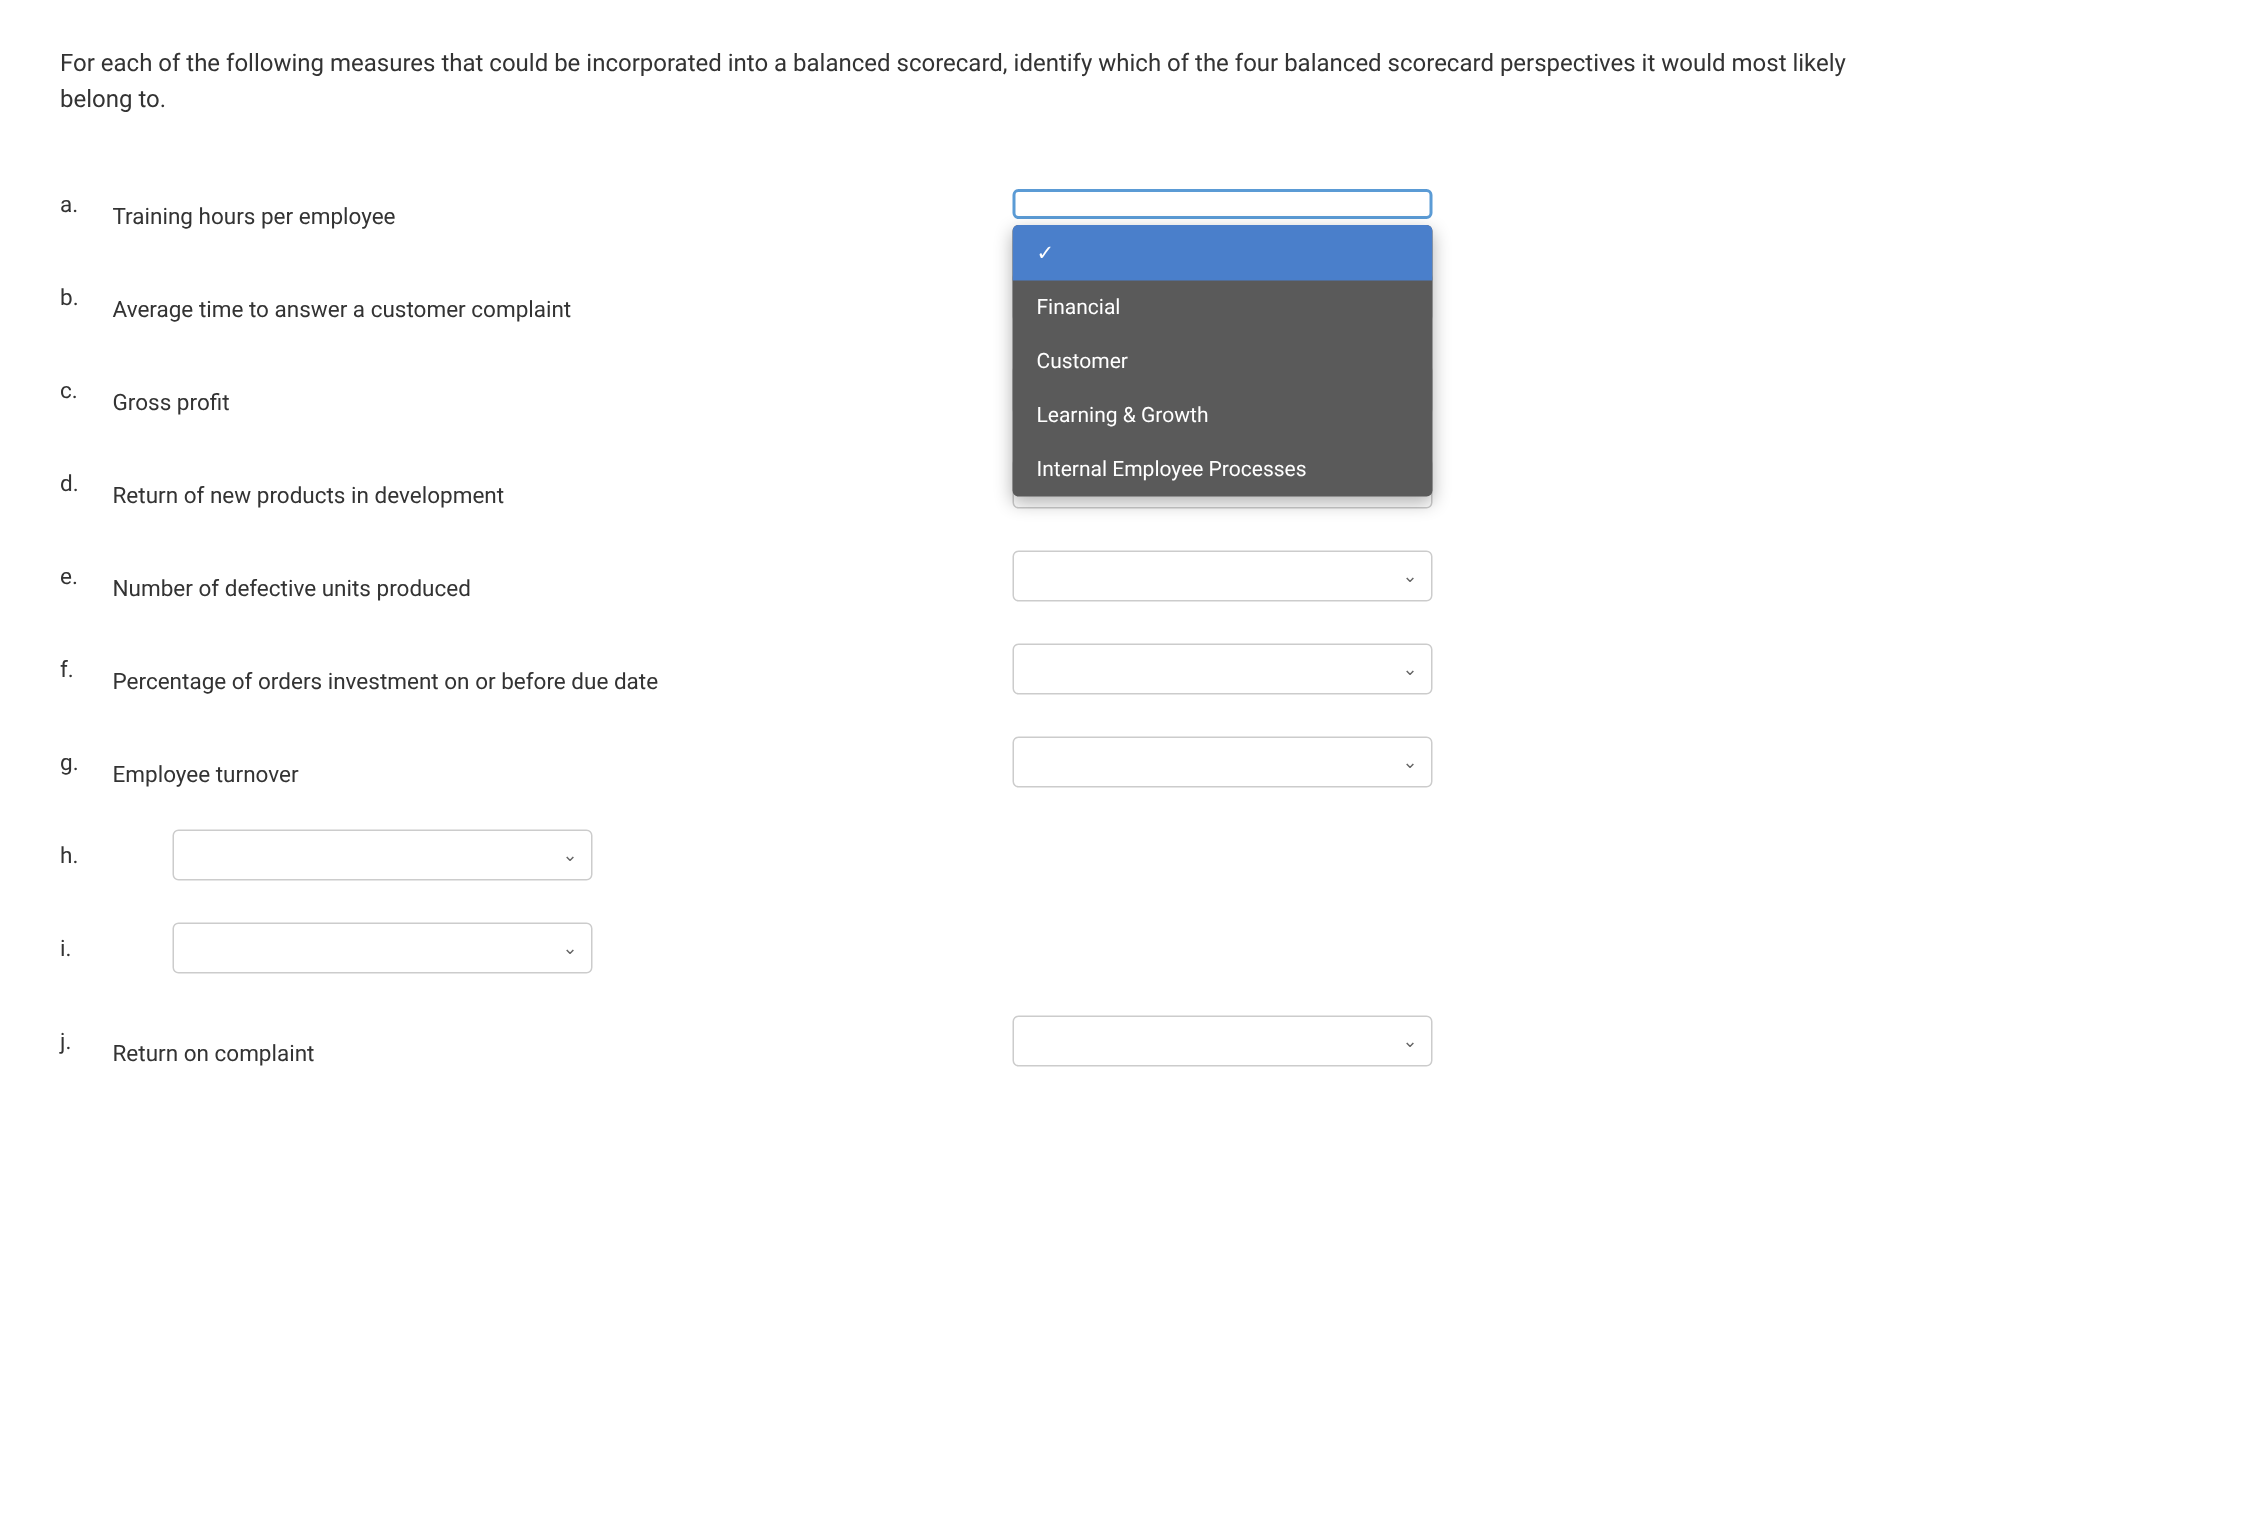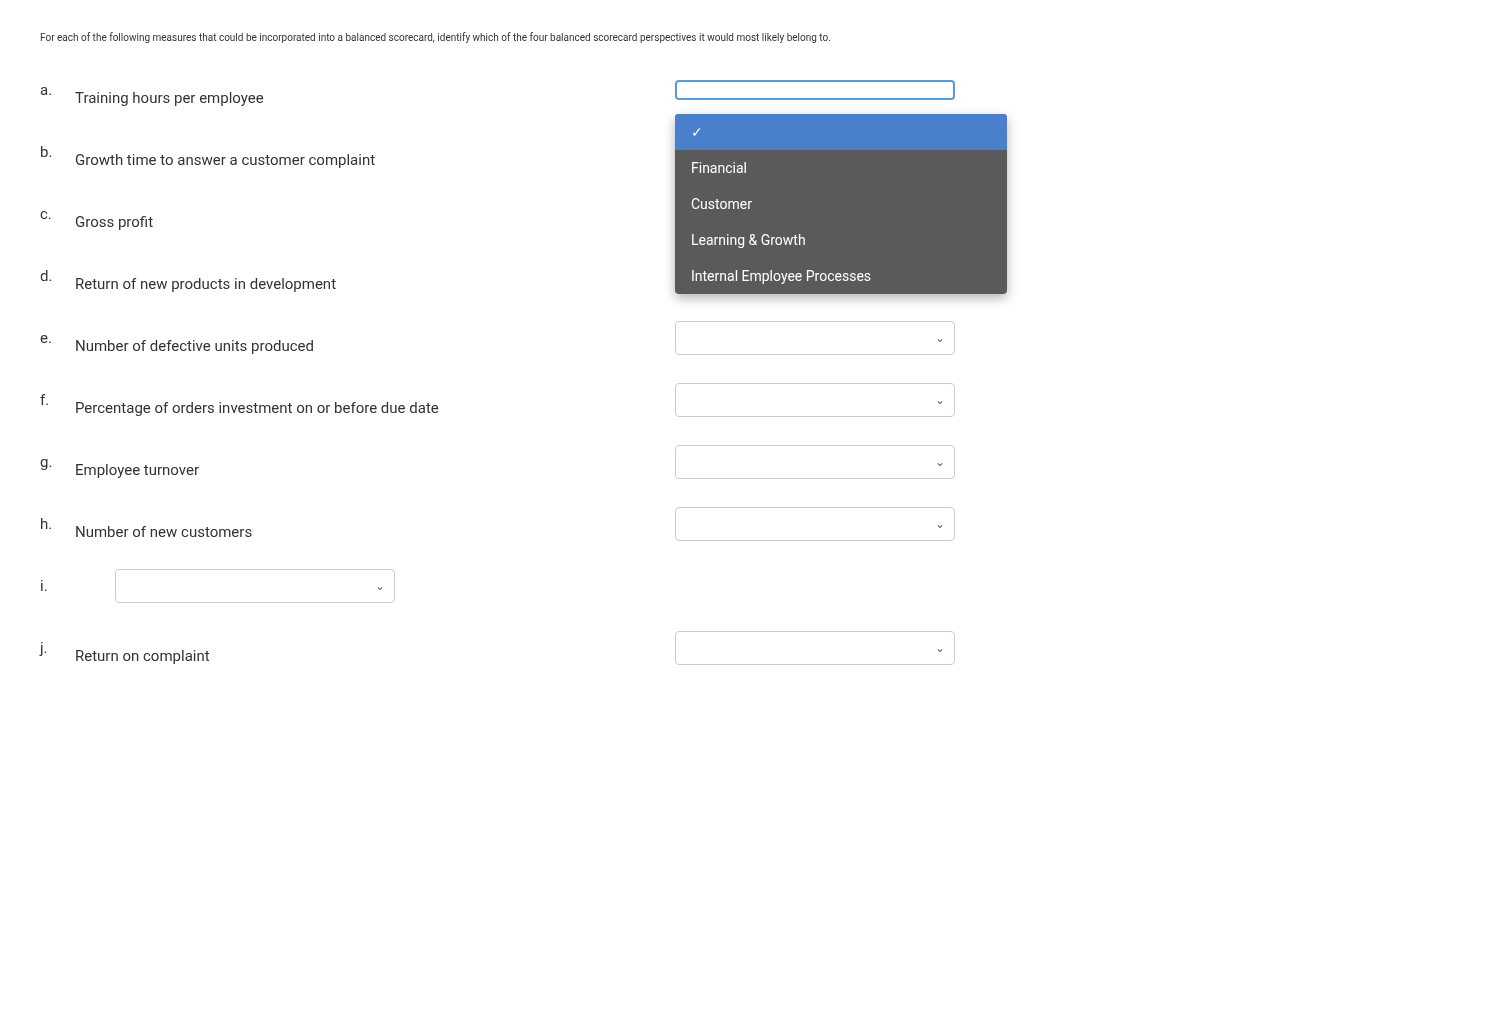--- a/index.html
+++ b/index.html
@@ -12,23 +12,23 @@
       font-family: -apple-system, BlinkMacSystemFont, 'Segoe UI', Roboto, sans-serif;
       font-size: 16px;
       color: #333;
       background: #fff;
       padding: 30px 40px;
       width: 1510px;
       min-height: 1012px;
     }
 
     .instructions {
-      font-size: 10px;
+      font-size: 16px;
       line-height: 1.5;
-      margin-bottom: 28px;
+      margin-bottom: 41px;
       max-width: 1200px;
     }
 
     .question-list {
       list-style: none;
       padding: 0;
     }
 
     .question-item {
       display: flex;
@@ -96,27 +96,27 @@
       background: #fff;
       cursor: pointer;
       width: 280px;
       position: relative;
     }
 
     .dropdown-popup {
       position: absolute;
       top: 100%;
       left: 0;
-      width: 332px;
+      width: 280px;
       background: #5a5a5a;
       border-radius: 4px;
       box-shadow: 0 4px 12px rgba(0,0,0,0.3);
       z-index: 100;
       overflow: hidden;
-      margin-top: 14px;
+      margin-top: 4px;
     }
 
     .dropdown-option {
       padding: 10px 16px;
       font-size: 14px;
       color: #fff;
       cursor: pointer;
     }
 
     .dropdown-option.selected {
@@ -146,21 +146,21 @@
         <div class="dropdown-option">Financial</div>
         <div class="dropdown-option">Customer</div>
         <div class="dropdown-option">Learning &amp; Growth</div>
         <div class="dropdown-option">Internal Employee Processes</div>
       </div>
     </div>
   </li>
 
   <li class="question-item">
     <span class="question-letter">b.</span>
-    <span class="question-text">Growth time to answer a customer complaint</span>
+    <span class="question-text">Average time to answer a customer complaint</span>
     <div class="dropdown-container">
       <select class="dropdown-select">
         <option value=""></option>
         <option value="financial">Financial</option>
         <option value="customer">Customer</option>
         <option value="learning_growth">Learning &amp; Growth</option>
         <option value="internal_business">Internal Business Processes</option>
       </select>
       <span class="chevron-icon">⌄</span>
     </div>
@@ -236,21 +236,20 @@
         <option value="customer">Customer</option>
         <option value="learning_growth">Learning &amp; Growth</option>
         <option value="internal_business">Internal Business Processes</option>
       </select>
       <span class="chevron-icon">⌄</span>
     </div>
   </li>
 
   <li class="question-item">
     <span class="question-letter">h.</span>
-    <span class="question-text">Number of new customers</span>
     <div class="dropdown-container">
       <select class="dropdown-select">
         <option value=""></option>
         <option value="financial">Financial</option>
         <option value="customer">Customer</option>
         <option value="learning_growth">Learning &amp; Growth</option>
         <option value="internal_business">Internal Business Processes</option>
       </select>
       <span class="chevron-icon">⌄</span>
     </div>

